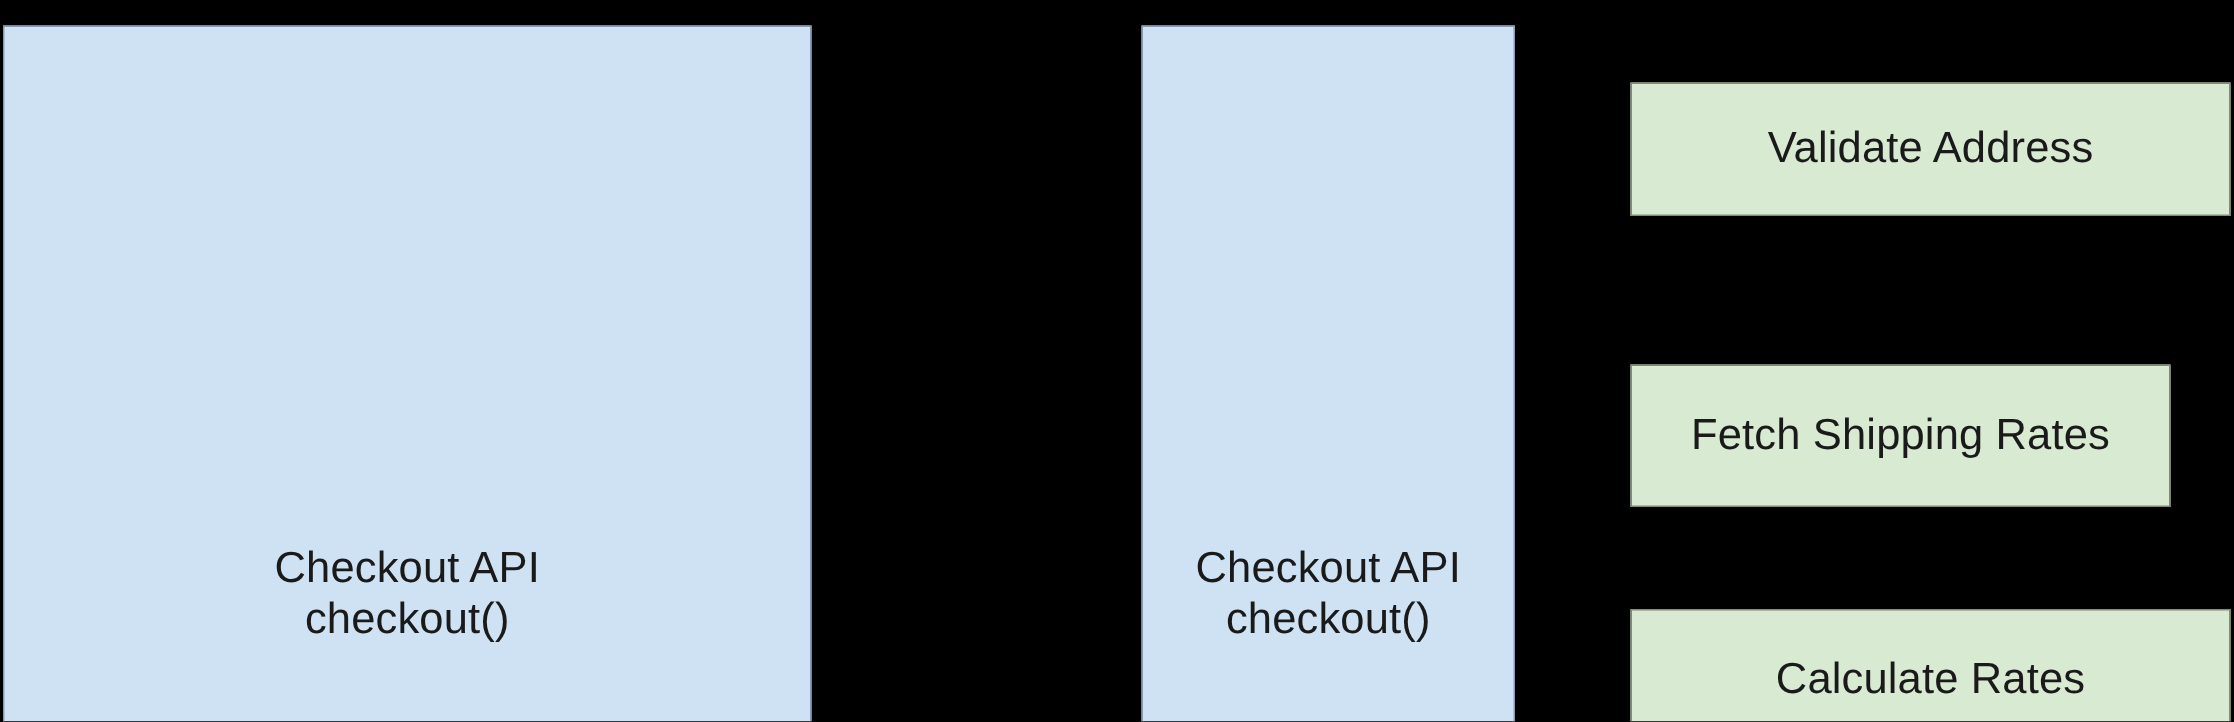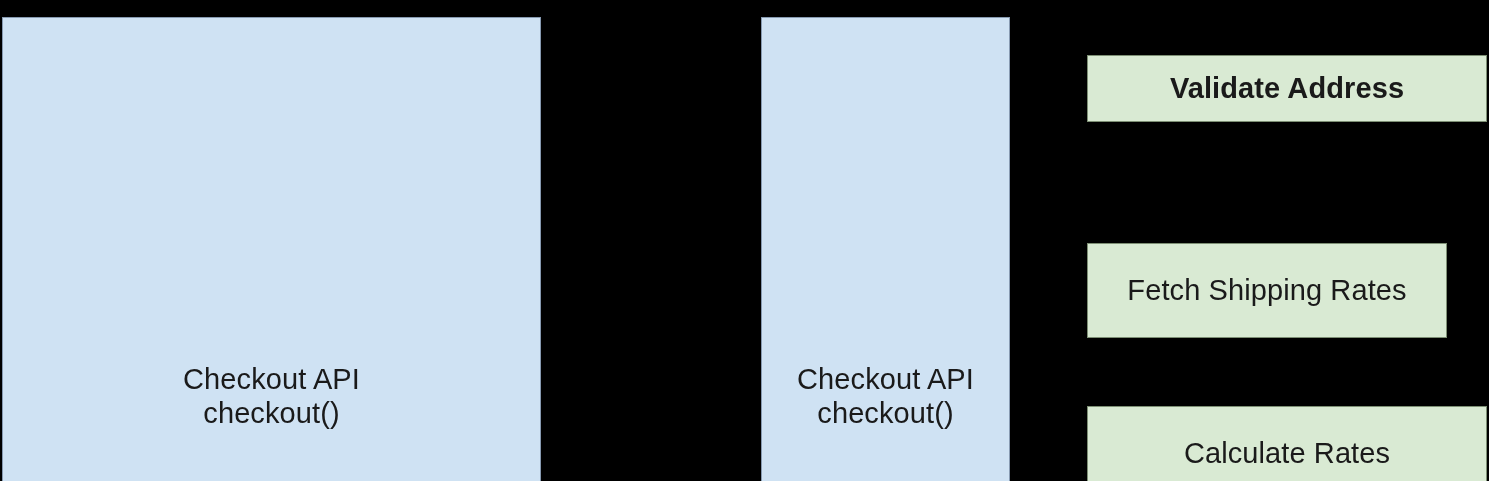--- a/index.html
+++ b/index.html
@@ -57,21 +57,21 @@
 
   
   #participant-checkout-left  .label-stack,
   #participant-checkout-right .label-stack {
     position: absolute;
     left: 0;
     right: 0;
     top: 344px;
   }
 
-  #operation-validate-address { left: 1087px; top: 55px;  width: 400px; height: 67px; font-weight: bold; }
+  #operation-validate-address { left: 1087px; top: 55px;  width: 400px; height: 89px; }
   #operation-fetch-shipping   { left: 1087px; top: 243px; width: 360px; height: 95px; }
   #operation-calculate-taxes  { left: 1087px; top: 406px; width: 400px; height: 95px; }
 </style>
 </head>
 <body>
 
 <div id="canvas">
 
   <div class="node participant" id="participant-checkout-left">
     <div class="label-stack">

